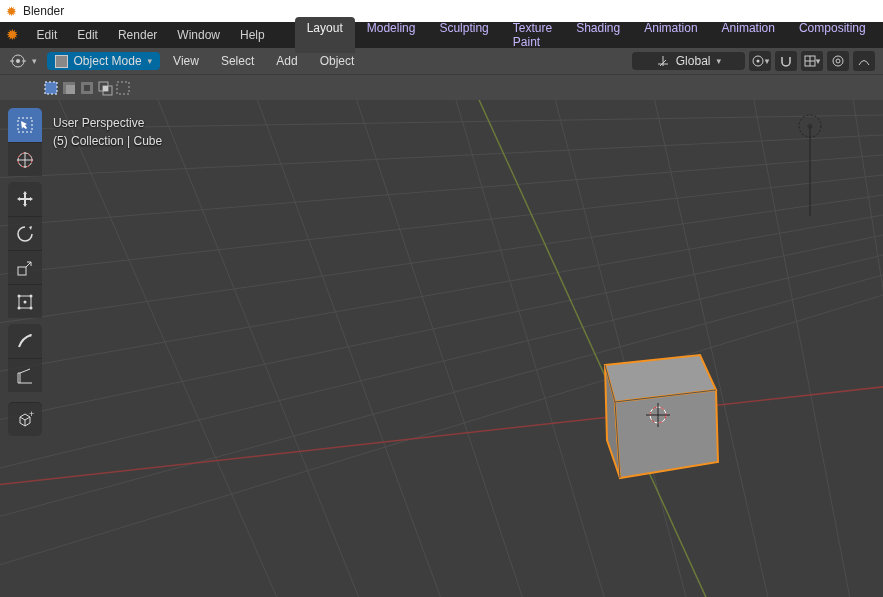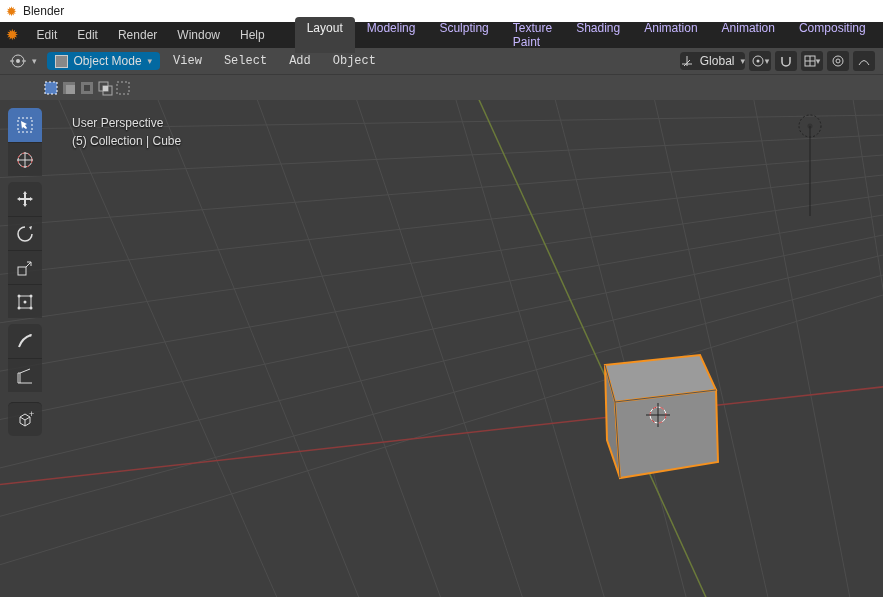--- a/index.html
+++ b/index.html
@@ -16,41 +16,41 @@
   .menubar .tabs { display: flex; margin-left: 20px; }
   .menubar .tab { padding: 4px 12px; cursor: pointer; color: #c4b5fd; }
   .menubar .tab.active { background: #404040; border-radius: 4px 4px 0 0; color: #eee; }
   
   
   .headerrow { height: 26px; background: #484848; display: flex; align-items: center; padding: 0 8px; font-size: 12px; color: #ddd; gap: 4px; }
   .editor-icon { width: 20px; height: 20px; display: flex; align-items: center; justify-content: center; }
   .chev { font-size: 9px; color: #bbb; }
   .mode-select { display: flex; align-items: center; gap: 6px; background: #0369a1; border-radius: 4px; padding: 2px 8px; margin-left: 6px; }
   .mode-select .cube-ic { width: 13px; height: 13px; border: 1px solid #ccc; background: #888; }
-  .hdr-item { padding: 0 9px; cursor: pointer; font-family: Liberation Mono, monospace; }
+  .hdr-item { padding: 0 9px; cursor: pointer; }
   .right-cluster { margin-left: auto; display: flex; align-items: center; gap: 4px; }
-  .orient { display: flex; align-items: center; gap: 6px; background: #2e2e2e; border-radius: 4px; padding: 2px 0; }
+  .orient { display: flex; align-items: center; gap: 6px; background: #2e2e2e; border-radius: 4px; padding: 2px 24px; }
   .iconbtn { width: 22px; height: 20px; display: flex; align-items: center; justify-content: center; background: #2e2e2e; border-radius: 3px; font-size: 11px; color: #ccc; }
   
   
   .snaprow { height: 26px; background: #484848; display: flex; align-items: center; padding: 0 42px; gap: 0; border-top: 1px solid #3a3a3a; }
   .snapbtn { width: 18px; height: 18px; display: flex; align-items: center; justify-content: center; }
   
   
   .viewport { position: absolute; top: 100px; left: 0; right: 0; bottom: 0; background: #3e3e3e; overflow: hidden; }
   
   
   .toolbar { position: absolute; top: 8px; left: 8px; display: flex; flex-direction: column; gap: 0; z-index: 5; }
   .toolbtn { width: 34px; height: 34px; background: #333333cc; display: flex; align-items: center; justify-content: center; color: #ddd; border-top: 1px solid #2a2a2a; }
   .toolbtn.first { border-top: none; border-radius: 5px 5px 0 0; }
   .toolbtn.active { background: #4772b3; }
   .toolbtn.spacer { margin-top: 10px; border-radius: 5px; }
   
   
-  .overlay-text { position: absolute; top: 14px; left: 72px; font-size: 12px; color: #e0e0e0; line-height: 18px; z-index: 5; text-shadow: 0 1px 2px #000; }
+  .overlay-text { position: absolute; top: 14px; left: 53px; font-size: 12px; color: #e0e0e0; line-height: 18px; z-index: 5; text-shadow: 0 1px 2px #000; }
   
   
   .scene { position: absolute; inset: 0; }
   
 </style>
 </head>
 <body>
 
 <div class="titlebar">
   <span class="logo">✹</span>

